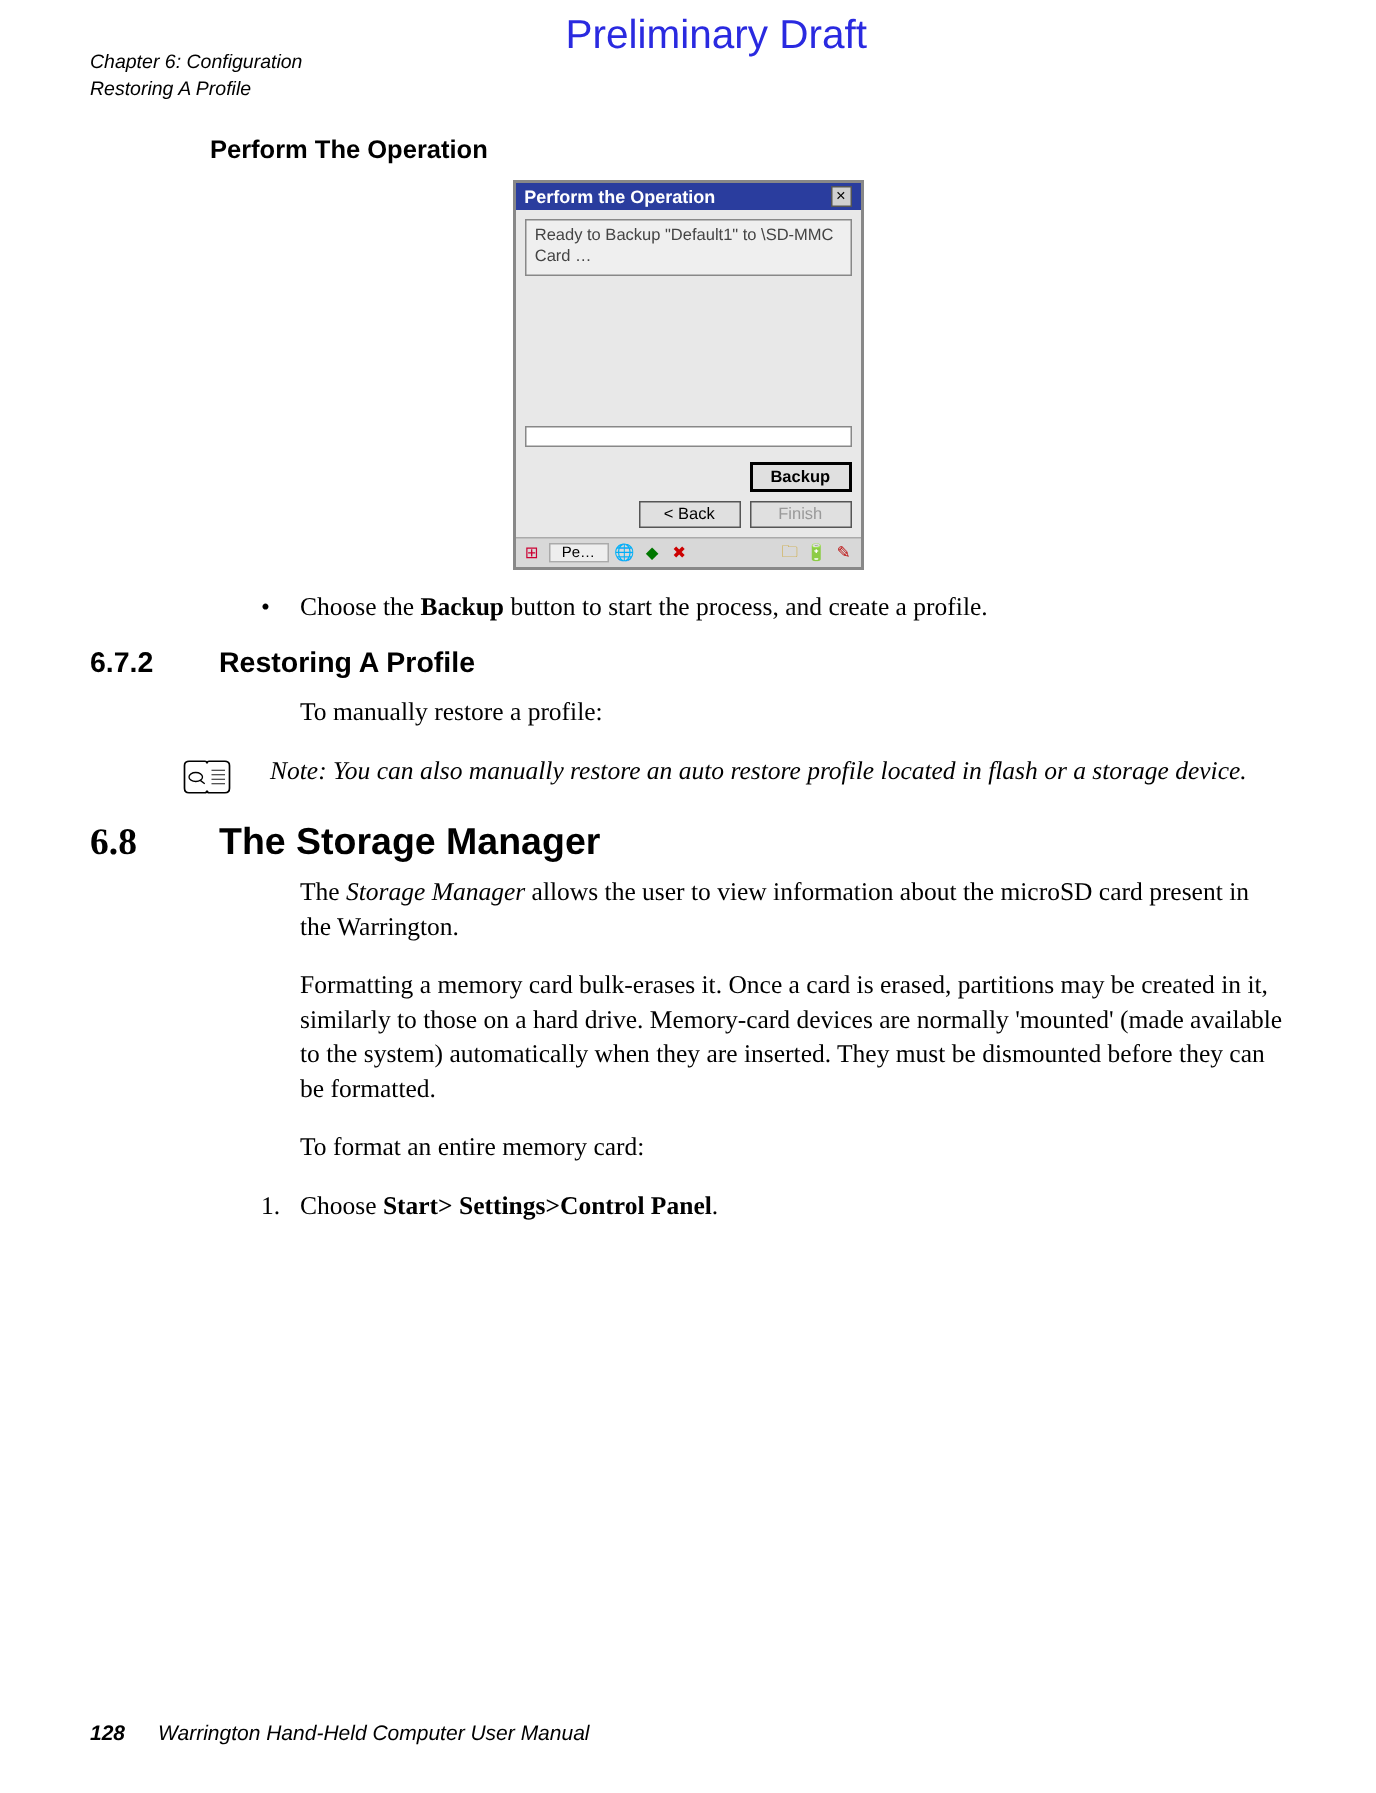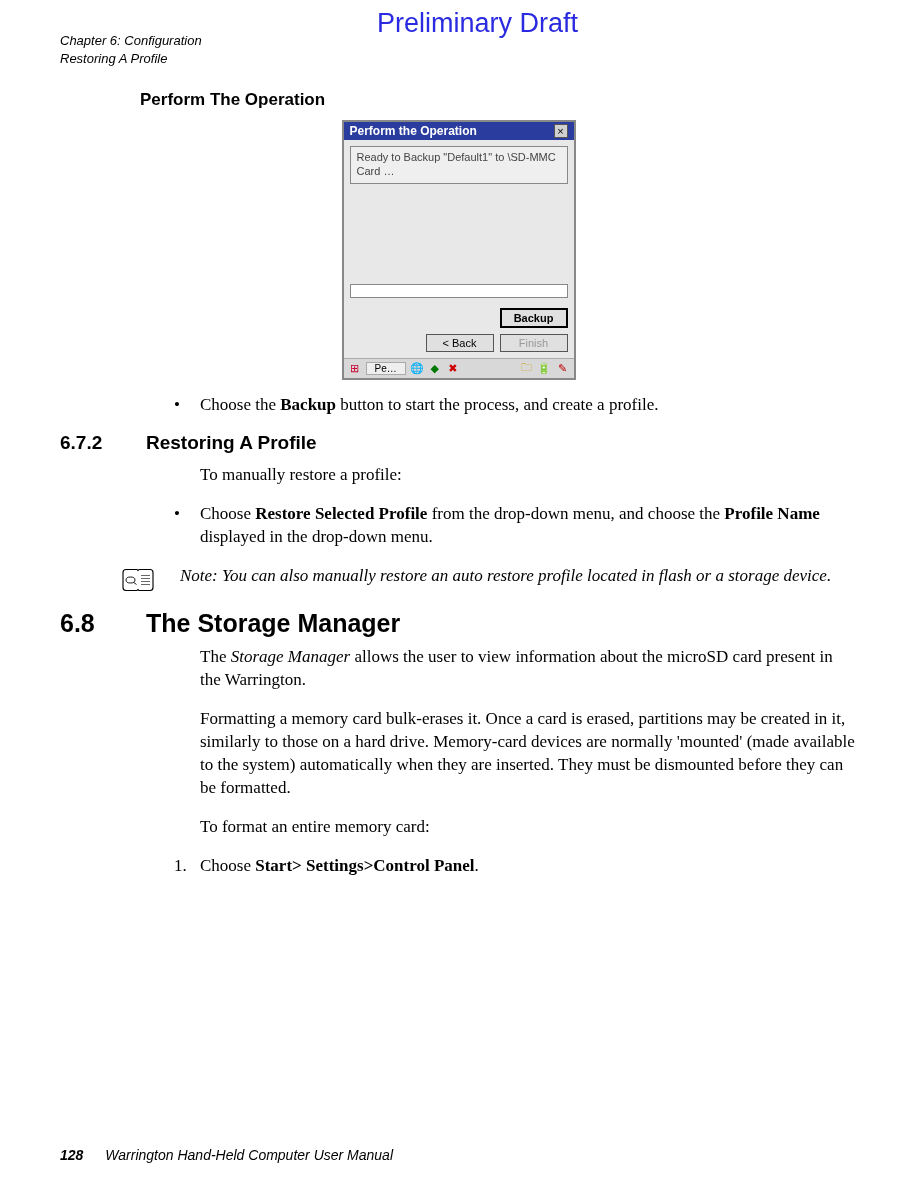--- a/index.html
+++ b/index.html
@@ -202,21 +202,21 @@
       font-size: 19px;
     }
     .big-section-row {
       display: flex;
       align-items: baseline;
       gap: 28px;
       margin-bottom: 8px;
       margin-top: 12px;
     }
     .big-section-num {
-      font-family: Liberation Sans, sans-serif;
+      font-family: Liberation Serif, serif;
       font-weight: bold;
       font-size: 25px;
       width: 58px;
     }
     .big-section-title {
       font-family: "Trebuchet MS", Arial, sans-serif;
       font-weight: bold;
       font-size: 25px;
     }
     .note-block {
@@ -300,23 +300,20 @@
     <span>Choose the </span><strong>Backup</strong><span> button to start the process, and create a profile.</span>
   </div>
 
   <div class="section-row">
     <div class="section-num">6.7.2</div>
     <div class="section-title">Restoring A Profile</div>
   </div>
 
   <div class="body-text">To manually restore a profile:</div>
 
-  <div class="bullet-line">
-    <span>Choose </span><strong>Restore Selected Profile</strong><span> from the drop-down menu, and choose the </span><strong>Profile Name</strong><span> displayed in the drop-down menu.</span>
-  </div>
 
   <div class="note-block">
     <div class="note-icon">
       <svg viewBox="0 0 48 32">
         <path d="M4 6 Q4 2 8 2 L22 2 Q24 2 24 4 Q24 2 26 2 L40 2 Q44 2 44 6 L44 26 Q44 30 40 30 L26 30 Q24 30 24 28 Q24 30 22 30 L8 30 Q4 30 4 26 Z" fill="#fff" stroke="#000" stroke-width="1.5"></path>
         <ellipse cx="14" cy="16" rx="6" ry="4" fill="none" stroke="#000" stroke-width="1.2"></ellipse>
         <line x1="18" y1="19" x2="22" y2="22" stroke="#000" stroke-width="1.2"></line>
         <line x1="28" y1="10" x2="40" y2="10" stroke="#000" stroke-width="0.8"></line>
         <line x1="28" y1="14" x2="40" y2="14" stroke="#000" stroke-width="0.8"></line>
         <line x1="28" y1="18" x2="40" y2="18" stroke="#000" stroke-width="0.8"></line>

